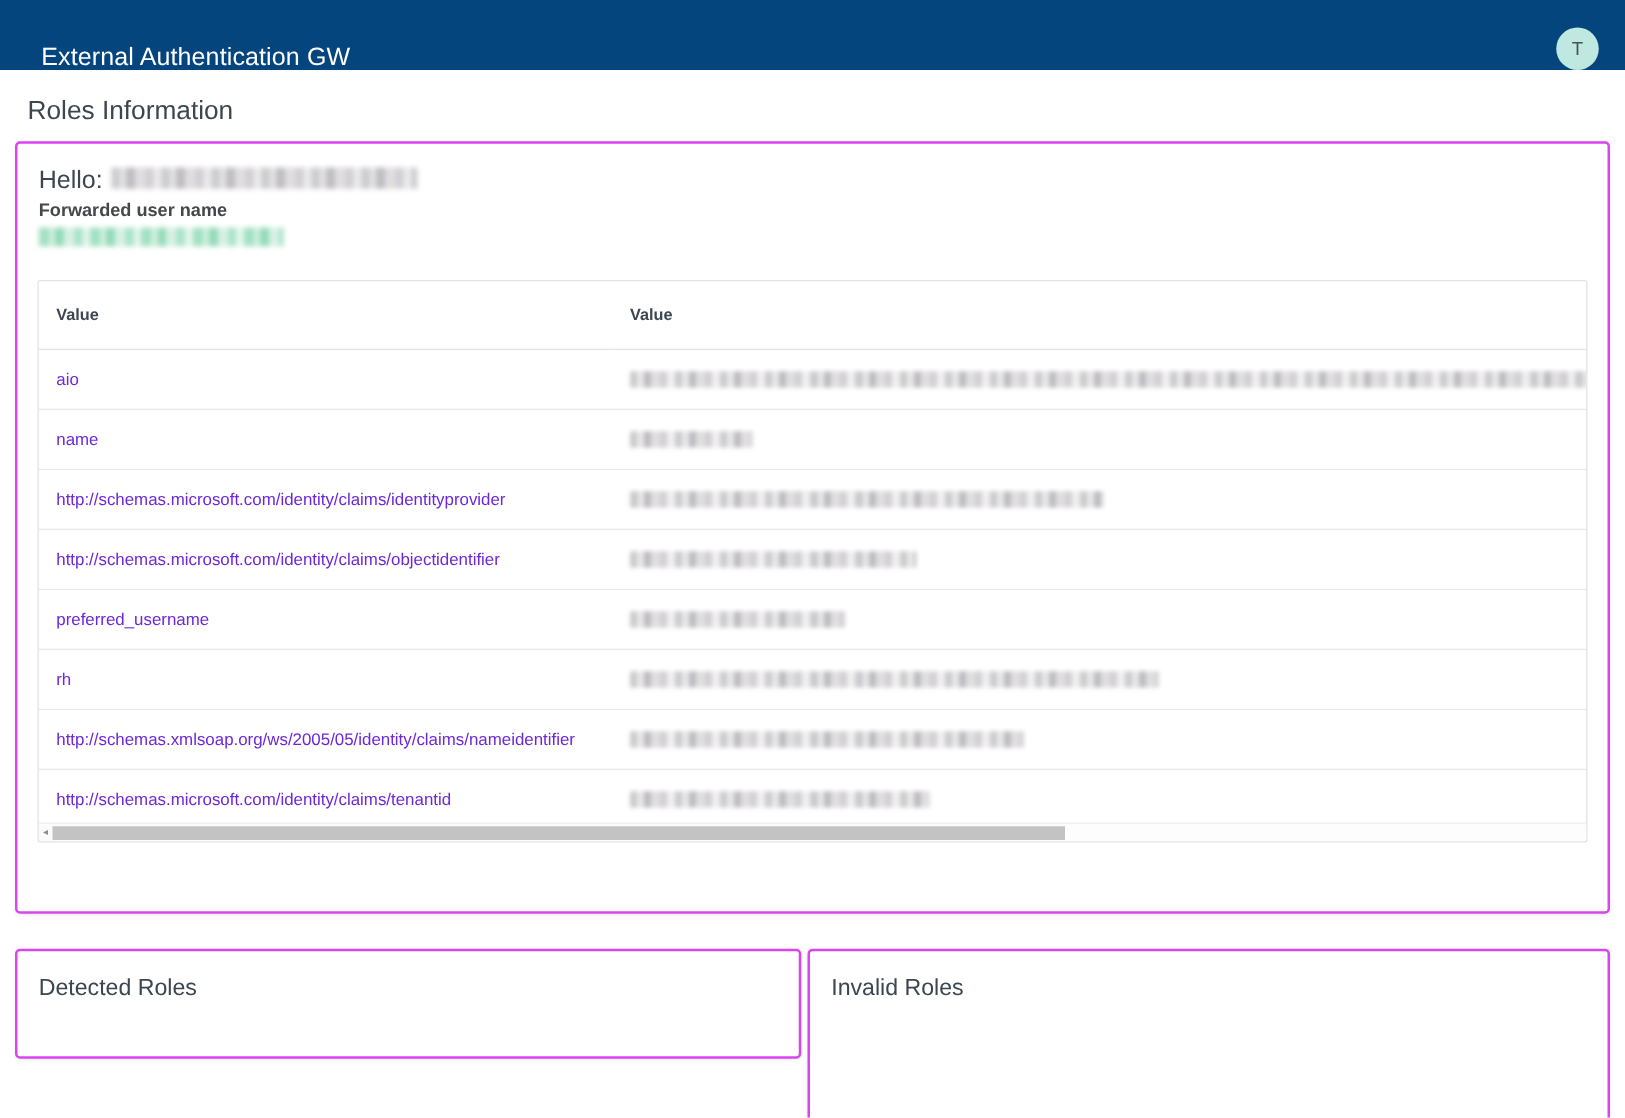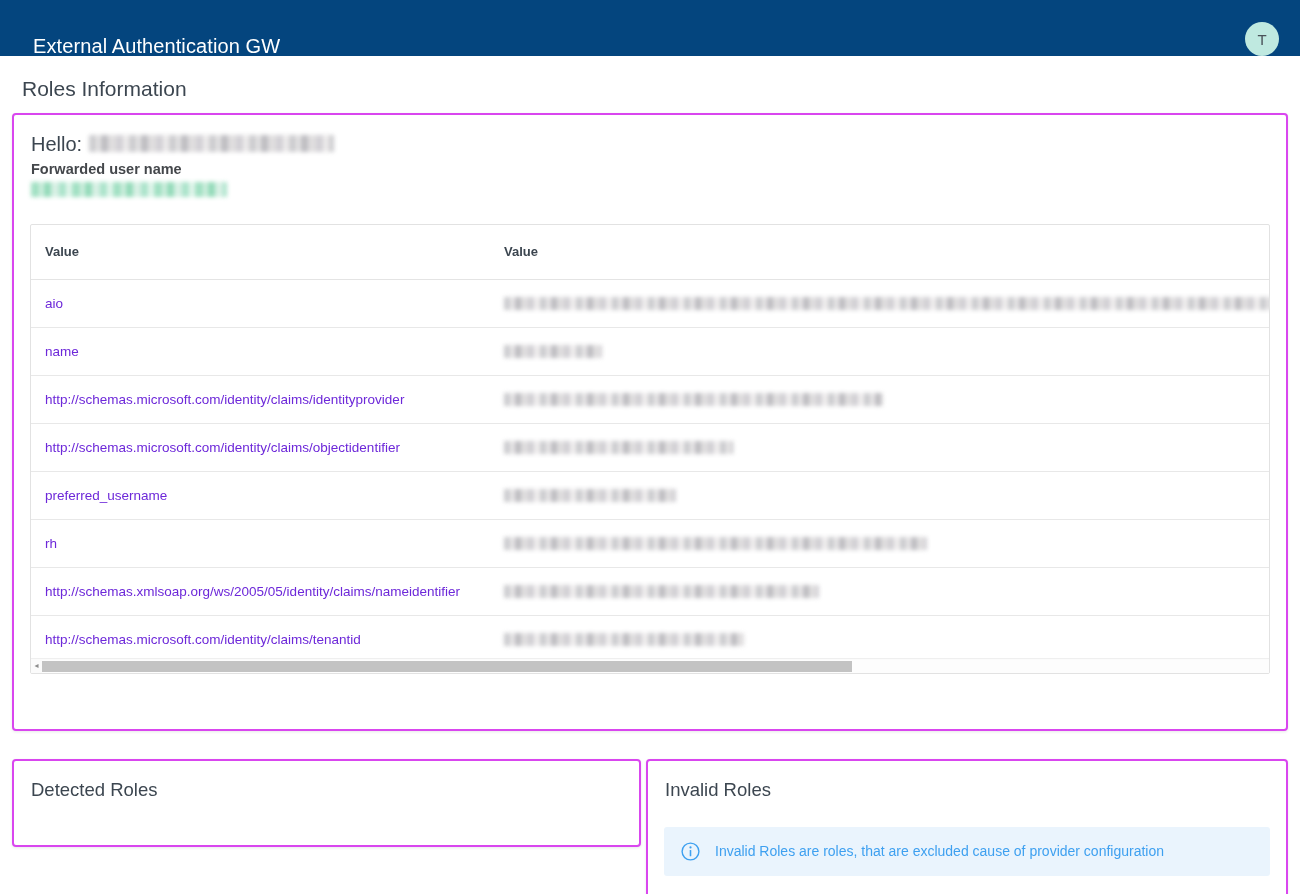--- a/index.html
+++ b/index.html
@@ -299,26 +299,16 @@
 
   <div class="roles-row">
 
     <div class="card roles-card-left">
       <div class="roles-title">Detected Roles</div>
       <div id="detected-roles-list"></div>
     </div>
 
     <div class="card roles-card-right">
       <div class="roles-title">Invalid Roles</div>
-      <div class="alert-info">
-        <span class="info-icon">
-          <svg width="21" height="21" viewBox="0 0 24 24" aria-hidden="true">
-            <circle cx="12" cy="12" r="9.6" fill="none" stroke="#3ea0f0" stroke-width="1.6"></circle>
-            <circle cx="12" cy="7.3" r="1.25" fill="#3ea0f0"></circle>
-            <rect x="11.1" y="10.2" width="1.8" height="7.2" rx=".6" fill="#3ea0f0"></rect>
-          </svg>
-        </span>
-        <span class="alert-text">Invalid Roles are roles, that are excluded cause of provider configuration</span>
-      </div>
     </div>
 
   </div>
 </div>
 
 </body></html>

